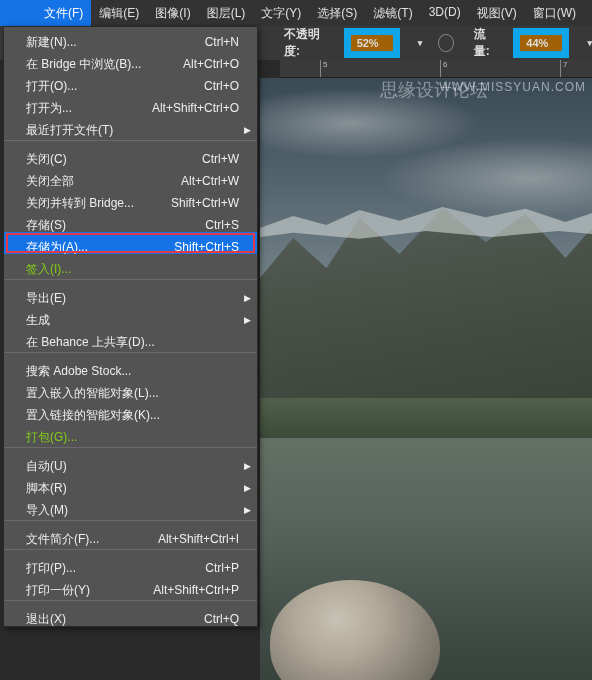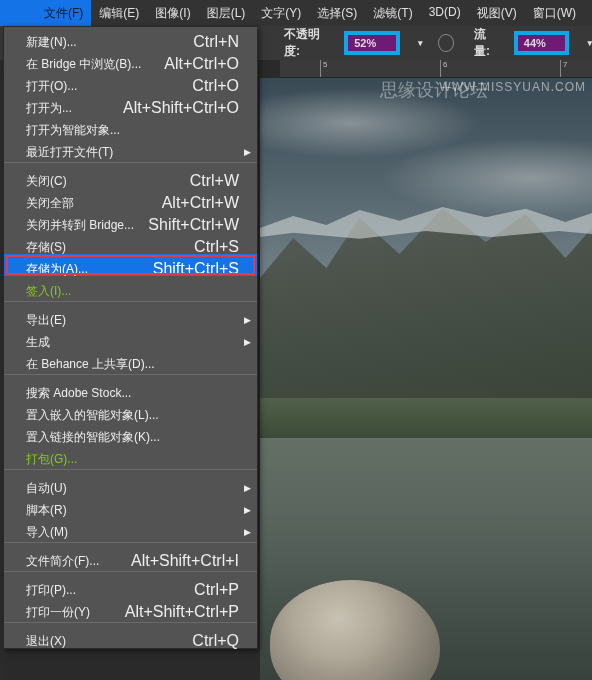--- a/index.html
+++ b/index.html
@@ -1,26 +1,26 @@
 <!DOCTYPE html>
 <html><head>
 <meta charset="utf-8">
 <style>
   * { margin: 0; padding: 0; box-sizing: border-box; font-family: "Microsoft YaHei", Tahoma, sans-serif; }
   body { background: #2a2a2a; width: 592px; height: 680px; overflow: hidden; position: relative; }
   
   
   .menubar { background: #333333; display: flex; height: 26px; font-size: 12px; color: #e0e0e0; }
   .menubar .mitem { padding: 5px 8px; cursor: pointer; white-space: nowrap; }
-  .menubar .mitem.active { background: #1473e6; color: #0f172a; padding-left: 44px; }
+  .menubar .mitem.active { background: #1473e6; color: #ffffff; padding-left: 44px; }
   
   
   .optionsbar { background: #383838; height: 34px; display: flex; align-items: center; font-size: 12px; color: #ddd; gap: 16px; padding-left: 280px; font-weight: bold; }
   .optionsbar .label { margin-left: 4px; }
-  .optionsbar .val { background: #701a75; font-size:11px; border: 4px solid #0ea5e9; padding: 2px 6px; width: 62px; display:inline-block; }
+  .optionsbar .val { background: #a16207; font-size:11px; border: 7px solid #0ea5e9; padding: 2px 6px; width: 62px; display:inline-block; }
   .optionsbar .chev { font-size: 9px; margin-left:2px;}
   .brush-icon { width:18px; height:18px; border:1px solid #888; border-radius:50%; position:relative; }
   
   
   .ruler-h { background: #3a3a3a; height: 18px; border-bottom:1px solid #222; position:relative; margin-left:280px;}
   .ruler-tick { position:absolute; top:0; height:100%; border-left:1px solid #888; font-size:8px; color:#bbb; padding-left:2px;}
   
   
   .dropdown {
     position: absolute; left: 3px; top: 26px; width: 255px;
@@ -33,21 +33,21 @@
     height: 22px; padding: 8px 18px 0 22px; position: relative;
   }
   .dropdown .row.disabled { color: #84cc16; }
   .dropdown .row.highlight { background: #1473e6; color: #ffffff; }
   .dropdown .row.highlight::before {
     content:""; position:absolute; left:2px; top:1px; right:2px; bottom:1px;
     border:2px solid #e63946; pointer-events:none;
   }
   .dropdown .row .arrow { position: absolute; right: 6px; font-size: 9px; }
   .dropdown .sep { height: 1px; background: #6a6a6a; margin: 3px 0; }
-  .dropdown .shortcut { font-size: 16px; color: inherit; }
+  .dropdown .shortcut { font-size: 12px; color: inherit; }
   
   
   .canvas { position:absolute; left:260px; top:78px; right:0; bottom:0; overflow:hidden; }
   .sky { position:absolute; inset:0; background:
     linear-gradient(180deg, #3a4a55 0%, #55656e 18%, #6c7b82 30%, #7d8a8d 40%, #8e968f 46%, #5e6b57 50%, #4a5a44 55%, #3a4a38 60%, #2d3a2c 65%, #283428 100%);
   }
   .cloud1,.cloud2{ position:absolute; background:radial-gradient(ellipse, rgba(200,205,205,0.5), rgba(80,90,95,0) 70%); }
   .cloud1{ left:-40px; top:10px; width:260px; height:70px;}
   .cloud2{ left:120px; top:60px; width:300px; height:80px;}
   .mountain { position:absolute; left:0; right:0; top:120px; height:200px;
@@ -132,23 +132,20 @@
     </div>
     <div class="row">
       <span>打开(O)...</span>
       <span class="shortcut">Ctrl+O</span>
     </div>
     <div class="row">
       <span>打开为...</span>
       <span class="shortcut">Alt+Shift+Ctrl+O</span>
     </div>
     <div class="row">
-      <span>打开为智能对象...</span>
-    </div>
-    <div class="row">
       <span>最近打开文件(T)</span>
       <span class="arrow">▶</span>
     </div>
     <div class="sep"></div>
     <div class="row">
       <span>关闭(C)</span>
       <span class="shortcut">Ctrl+W</span>
     </div>
     <div class="row">
       <span>关闭全部</span>

